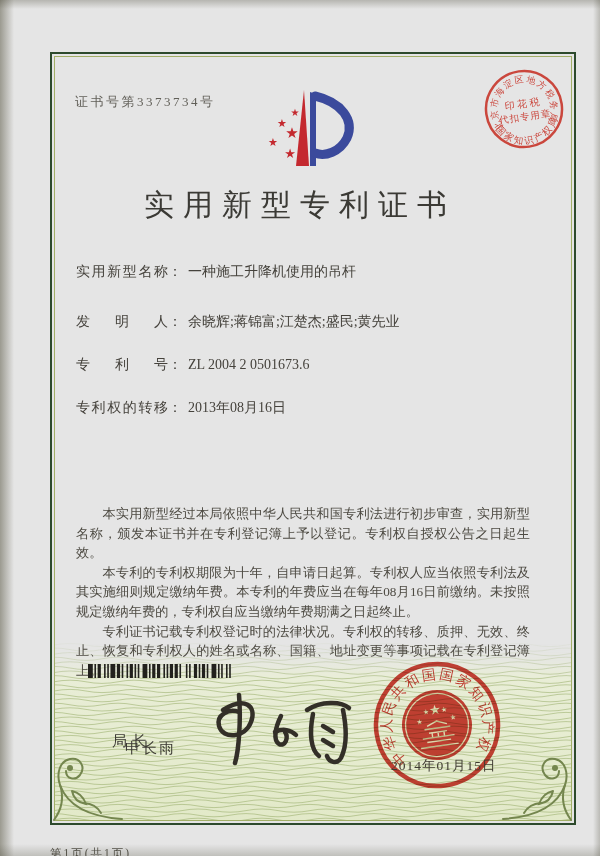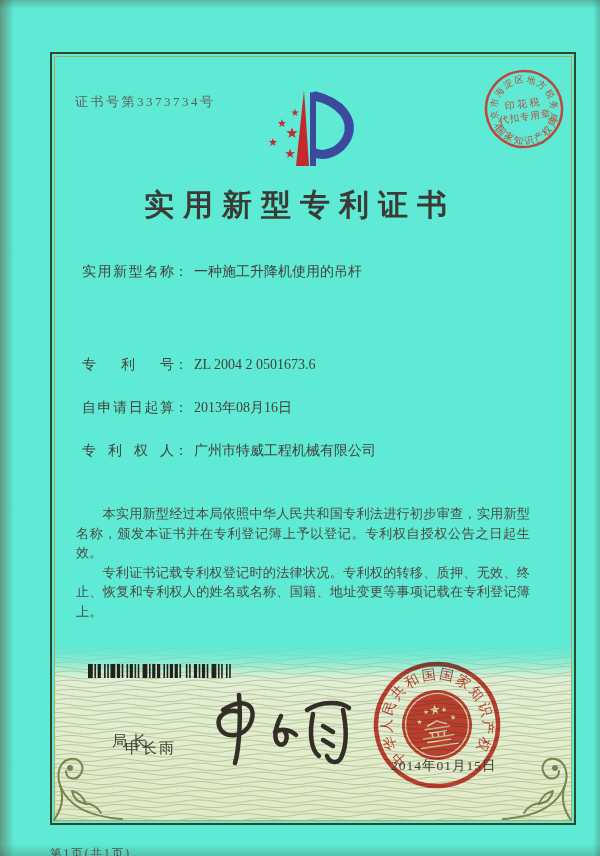--- a/index.html
+++ b/index.html
@@ -1,17 +1,17 @@
 <!DOCTYPE html>
 <html><head>
 <meta charset="utf-8">
 <style>
   html,body{margin:0;padding:0;width:600px;height:856px;overflow:hidden;}
   body{font-family:"Liberation Serif","DejaVu Serif",serif;}
-  .page{position:absolute;inset:0;background:#5eead4;}
+  .page{position:absolute;inset:0;background:#e5e5e5;}
   
   .edge-left{position:absolute;left:0;top:0;bottom:0;width:14px;
     background:linear-gradient(to right,rgba(94,92,74,.55),rgba(94,92,74,0));z-index:9;}
   .edge-top{position:absolute;left:0;top:0;right:0;height:9px;
     background:linear-gradient(to bottom,rgba(60,58,40,.28),rgba(60,58,40,0));z-index:9;}
   .edge-bottom{position:absolute;left:0;bottom:0;right:0;height:12px;
     background:linear-gradient(to top,rgba(60,58,40,.22),rgba(60,58,40,0));z-index:9;}
   .edge-right{position:absolute;right:0;top:0;bottom:0;width:7px;
     background:linear-gradient(to left,rgba(60,58,40,.25),rgba(60,58,40,0));z-index:9;}
 
@@ -26,24 +26,24 @@
   .band svg{position:absolute;inset:0;}
 
   .cert-no{position:absolute;left:75px;top:93px;font-size:13px;letter-spacing:2.5px;
     color:#615f58;z-index:2;}
 
   .logo{position:absolute;left:245px;top:82px;width:115px;height:90px;z-index:2;}
 
   .tax-stamp{position:absolute;left:479px;top:64px;width:90px;height:90px;z-index:3;opacity:.9;}
 
   .title{position:absolute;left:0;top:185px;width:600px;margin:0;text-align:center;
-    font-size:30px;font-weight:700;letter-spacing:9px;color:#3b3a35;z-index:2;}
+    font-size:30px;font-weight:400;letter-spacing:9px;color:#3b3a35;z-index:2;}
 
   .field-row{position:absolute;left:76px;font-size:14px;color:#45423c;white-space:nowrap;z-index:2;}
-  .flabel{display:inline-block;width:92px;text-align:justify;text-align-last:justify;margin-left:6px;}
+  .flabel{display:inline-block;width:92px;text-align:justify;text-align-last:justify;}
   .colon{display:inline-block;margin-right:6px;}
   .r1{top:263px}.r2{top:313px}.r3{top:356px}.r4{top:399px}.r5{top:442px}.r6{top:485px}
 
   .paras{position:absolute;left:76px;top:504px;width:454px;z-index:2;color:#4d4a42;
     font-size:13.2px;line-height:19.6px;text-align:justify;}
   .paras p{margin:0;text-indent:2em;}
 
   .barcode{position:absolute;left:88px;top:664px;width:146px;height:14px;z-index:2;}
 
   .sig-title{position:absolute;left:112px;top:732px;font-size:15px;letter-spacing:5px;
@@ -102,32 +102,33 @@
       <text x="0" y="-2" font-size="10" letter-spacing="2.5" text-anchor="middle">印花税</text>
       <text x="0" y="11" font-size="9.5" letter-spacing="1" text-anchor="middle">代扣专用章</text>
     </g>
   </svg>
 
   <h1 class="title">实用新型专利证书</h1>
 
   <div class="field-row r1">
     <span class="flabel">实用新型名称</span><span class="colon">：</span><span>一种施工升降机使用的吊杆</span>
   </div>
+  <div class="field-row r2">
+    <span class="flabel">发明人</span><span class="colon">：</span><span>余晓辉;蒋锦富;江楚杰;盛民;黄先业</span>
+  </div>
   <div class="field-row r3">
     <span class="flabel">专利号</span><span class="colon">：</span><span>ZL 2004 2 0501673.6</span>
   </div>
   <div class="field-row r4">
-    <span class="flabel">自申请日起算</span><span class="colon">：</span><span>2013年08月16日</span>
-  </div>
-  <div class="field-row r5">
-    <span class="flabel">专利权人</span><span class="colon">：</span><span>广州市特威工程机械有限公司</span>
+    <span class="flabel">专利权的转移</span><span class="colon">：</span><span>2013年08月16日</span>
   </div>
 
   <div class="paras">
     <p>本实用新型经过本局依照中华人民共和国专利法进行初步审查，实用新型名称，颁发本证书并在专利登记簿上予以登记。专利权自授权公告之日起生效。</p>
+    <p>本专利的专利权期限为十年，自申请日起算。专利权人应当依照专利法及其实施细则规定缴纳年费。本专利的年费应当在每年08月16日前缴纳。未按照规定缴纳年费的，专利权自应当缴纳年费期满之日起终止。</p>
     <p>专利证书记载专利权登记时的法律状况。专利权的转移、质押、无效、终止、恢复和专利权人的姓名或名称、国籍、地址变更等事项记载在专利登记簿上。</p>
   </div>
 
   <svg id="barcode" class="barcode" viewBox="0 0 146 14" width="146" height="14" preserveAspectRatio="none">
       <rect x="0.00" y="0" width="4.81" height="14" fill="#22211d"></rect>
       <rect x="6.42" y="0" width="1.60" height="14" fill="#22211d"></rect>
       <rect x="9.63" y="0" width="3.21" height="14" fill="#22211d"></rect>
       <rect x="16.04" y="0" width="1.60" height="14" fill="#22211d"></rect>
       <rect x="19.25" y="0" width="1.60" height="14" fill="#22211d"></rect>
       <rect x="22.46" y="0" width="4.81" height="14" fill="#22211d"></rect>

